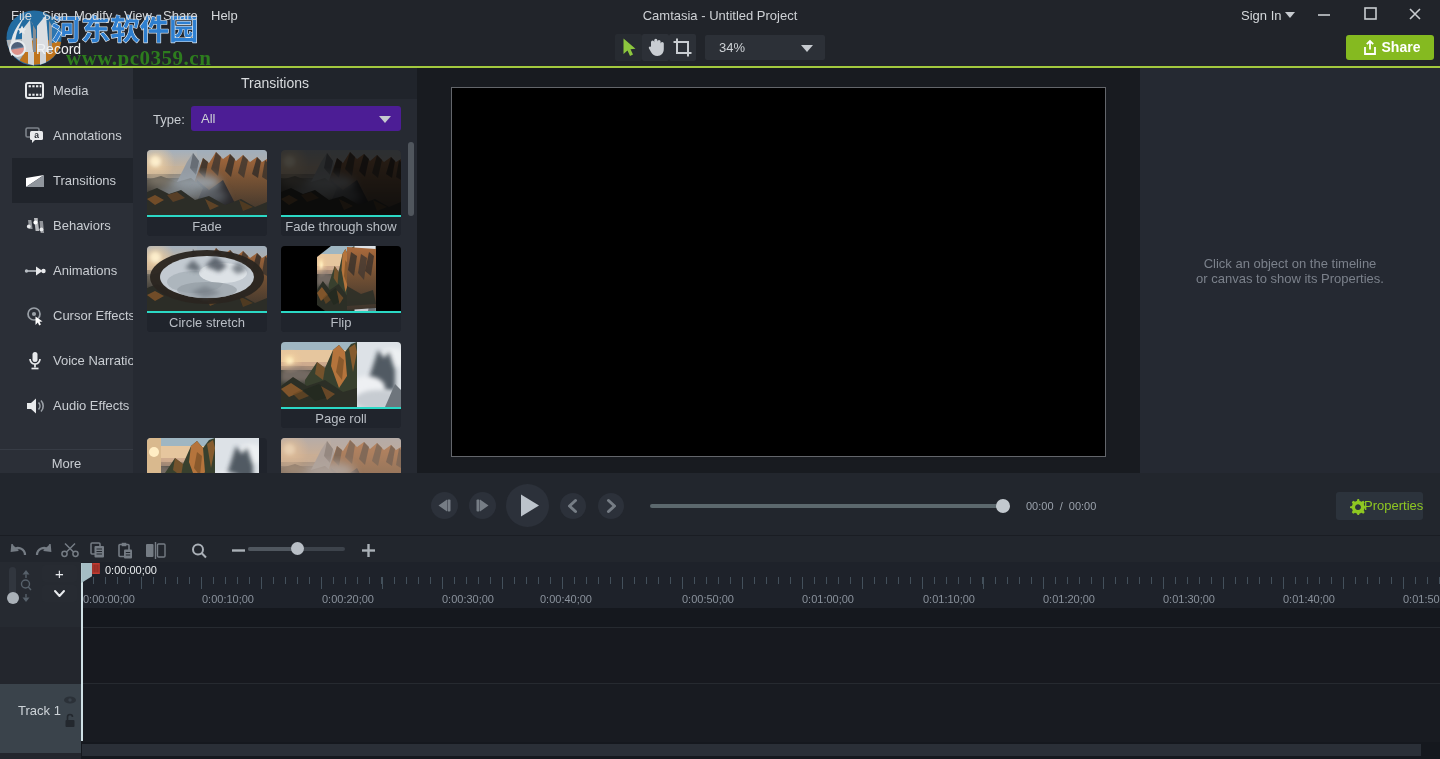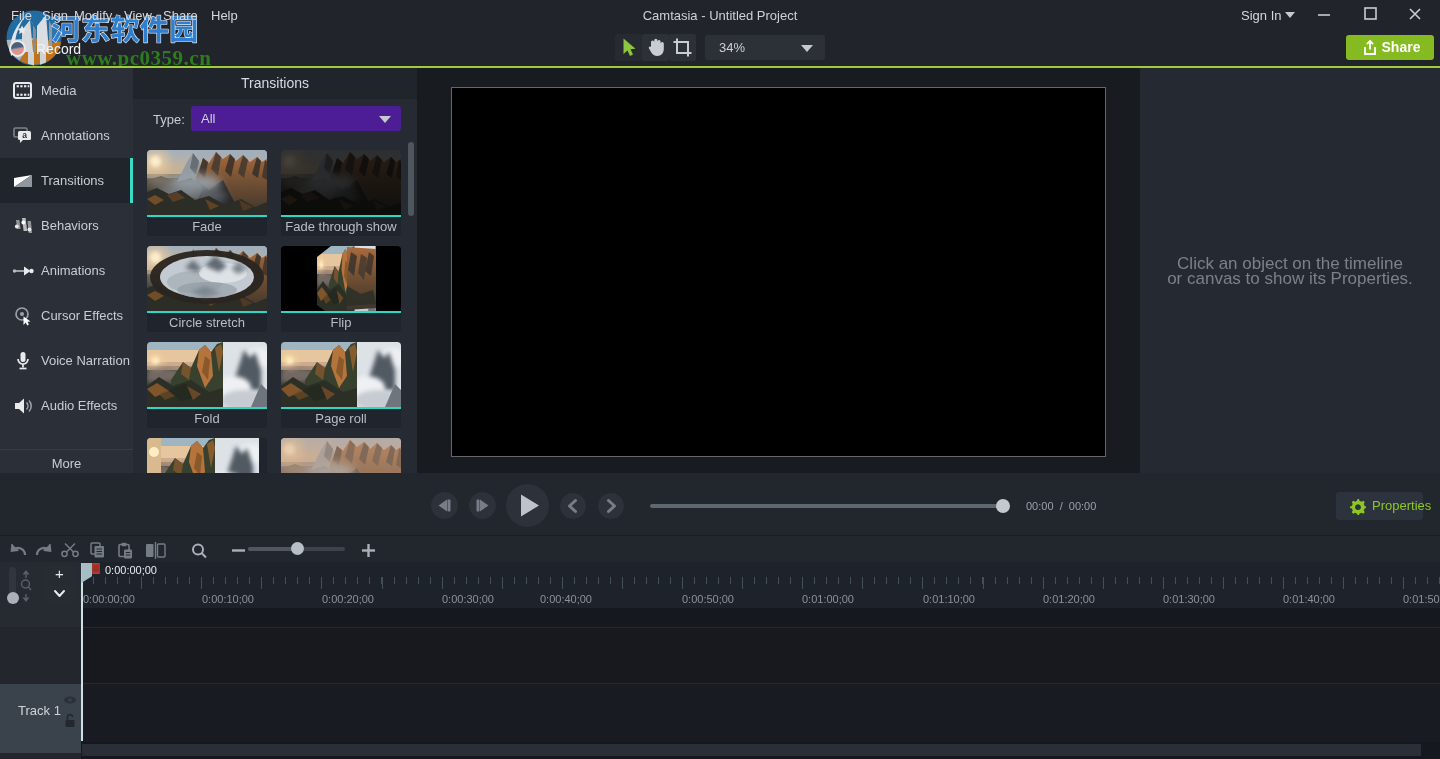--- a/index.html
+++ b/index.html
@@ -19,21 +19,21 @@
 
   .toolbtn { position:absolute; top:34px; width:27px; height:27px; background:#2c3037; border-radius:2px; }
   #zoomdd { position:absolute; left:705px; top:35px; width:120px; height:25px; background:#2c3037; border-radius:2px;
     font-size:13px; color:#cdd1d5; line-height:25px; padding-left:14px; }
   #sharebtn { position:absolute; left:1346px; top:35px; width:88px; height:25px; background:#85ba20; border-radius:3px;
     color:#fff; font-weight:bold; font-size:14px; text-align:center; line-height:25px; }
   #greenline { position:absolute; left:0; top:66px; width:1440px; height:2px; background:#a3c93e; }
 
   
   #sidebar { position:absolute; left:0; top:68px; width:133px; height:407px; background:#2b2f37; }
-  .sbitem { position:absolute; left:0; width:133px; height:45px; }
+  .sbitem { position:absolute; left:12px; width:133px; height:45px; }
   .sbitem .lbl { position:absolute; left:41px; top:50%; margin-top:-8px; font-size:13px; color:#c9cdd2; }
   .sbitem.sel { background:#20242b; }
   .sbitem.sel::after { content:""; position:absolute; right:0; top:0; width:3px; height:45px; background:#3bdac7; }
   #sbmore { position:absolute; left:0; top:381px; width:133px; height:26px; border-top:1px solid #373c45; }
   #sbmore .lbl { position:absolute; width:133px; text-align:center; top:6px; font-size:13px; color:#c9cdd2; }
   .sbicon { position:absolute; left:12px; top:50%; margin-top:-10px; width:22px; height:20px; }
 
   #panel { position:absolute; left:133px; top:68px; width:284px; height:405px; background:#262a32; overflow:hidden; }
   #panelhead { position:absolute; left:0; top:0; width:284px; height:31px; background:#20242b;
     text-align:center; font-size:14px; color:#d8dbde; line-height:30px; }
@@ -47,21 +47,21 @@
 
   .tile { position:absolute; width:120px; height:86px; background:#20242c; border-radius:4px; overflow:hidden; }
   .tile .teal { position:absolute; left:0; top:65px; width:120px; height:2px; background:#2bd8c5; }
   .tile .cap { position:absolute; left:0; top:67px; width:120px; height:19px; background:#20242c;
     text-align:center; font-size:13px; color:#b9bec5; line-height:19px; }
 
   #canvasarea { position:absolute; left:417px; top:68px; width:723px; height:405px; background:#181b20; }
   #blackcanvas { position:absolute; left:34px; top:19px; width:655px; height:370px; background:#000; border:1px solid #63666b; }
 
   #props { position:absolute; left:1140px; top:68px; width:300px; height:405px; background:#252932; }
-  #props .msg { position:absolute; top:188px; width:300px; text-align:center; font-size:17px; color:#7b818b; line-height:15px; }
+  #props .msg { position:absolute; top:188px; width:300px; text-align:center; font-size:13px; color:#7b818b; line-height:15px; }
 
   
   #playback { position:absolute; left:0; top:473px; width:1440px; height:62px; background:#22262d; }
   .pbtn { position:absolute; border-radius:50%; background:#2c313a; }
   #propsbtn { position:absolute; left:1336px; top:19px; width:87px; height:28px; background:#2c333c; border-radius:3px;
     color:#8ec722; font-size:13px; line-height:28px; }
   #timetxt { position:absolute; left:1026px; top:27px; font-size:11px; color:#9aa1ab; }
 
   
   #toolbar { position:absolute; left:0; top:535px; width:1440px; height:27px; background:#22262d; border-top:1px solid #1a1d23; }
@@ -346,26 +346,20 @@
         <path d="M66,1 L95,3 L95,62 L66,64 Z" fill="url(#rockg)"></path>
         <path d="M70,6 L76,10 L73,30 L67,24 Z" fill="#3b332c" opacity="0.85"></path>
         <path d="M80,8 L86,12 L83,34 L77,27 Z" fill="#453931" opacity="0.85"></path>
         <path d="M88,6 L93,10 L90,30 L84,25 Z" fill="#38302a" opacity="0.8"></path>
         <path d="M66,40 L80,48 L92,44 L95,58 L66,60 Z" fill="#2e3028" opacity="0.9"></path>
         <path d="M36,0 L50,0 L36,11 Z" fill="#000"></path>
           <path d="M36,65 L44,65 L36,59 Z" fill="#000"></path>
       </svg>
       <div class="teal"></div><div class="cap">Flip</div>
     </div>
-    <div class="tile" style="left:14px;top:274px">
-      <svg width="120" height="65">
-          <use href="#sceneB" width="120" height="65"></use>
-        </svg>
-      <div class="teal"></div><div class="cap">Fold</div>
-    </div>
     <div class="tile" style="left:148px;top:274px">
       <svg width="120" height="65">
           <use href="#sceneB" width="120" height="65"></use>
         </svg>
       <div class="teal"></div><div class="cap">Page roll</div>
     </div>
     <div class="tile" style="left:14px;top:370px">
       <svg width="120" height="65">
           <use href="#sceneB" width="120" height="65" transform="translate(-8,0)"></use>
           <rect x="0" width="14" height="65" fill="#d9b98e"></rect>
@@ -414,21 +408,21 @@
       <svg width="26" height="26" viewBox="0 0 26 26">
           <path d="M10.5 7.5 L16.5 13 L10.5 18.5" fill="none" stroke="#767d85" stroke-width="3" stroke-linecap="round" stroke-linejoin="round"></path>
         </svg></div>
     <div class="abs" style="left:650px;top:31px;width:355px;height:4px;background:#5c686d;border-radius:2px"></div>
     <div class="abs" style="left:996px;top:26px;width:14px;height:14px;border-radius:50%;background:#c3c9cf"></div>
     <div id="timetxt">00:00&nbsp;&nbsp;/&nbsp;&nbsp;00:00</div>
     <div id="propsbtn">
       <svg style="position:absolute;left:13px;top:6px" width="17" height="17" viewBox="0 0 17 17">
         <path fill="#8ec722" d="M8.5 1 L10 1 L10.6 3 a5.8 5.8 0 0 1 1.8 .75 L14.3 2.8 L15.7 4.2 L14.75 6.1 a5.8 5.8 0 0 1 .75 1.8 L17 8.5 L17 10 L15.5 10.6 a5.8 5.8 0 0 1 -.75 1.8 L15.7 14.3 L14.3 15.7 L12.4 14.75 a5.8 5.8 0 0 1 -1.8 .75 L10 17 L8.5 17 L7.9 15.5 a5.8 5.8 0 0 1 -1.8 -.75 L4.2 15.7 L2.8 14.3 L3.75 12.4 a5.8 5.8 0 0 1 -.75 -1.8 L1 10 L1 8.5 L3 7.9 a5.8 5.8 0 0 1 .75 -1.8 L2.8 4.2 L4.2 2.8 L6.1 3.75 a5.8 5.8 0 0 1 1.8 -.75 Z M8.9 6.3 a2.9 2.9 0 1 0 .2 0 Z"></path>
       </svg>
-      <span style="margin-left:36px">Properties</span>
+      <span style="margin-left:28px">Properties</span>
     </div>
   </div>
 
   <div id="toolbar">
     <svg class="abs" style="left:7px;top:5px" width="380" height="18" viewBox="0 0 380 18">
       <g fill="none" stroke="#757c84" stroke-width="2.2">
         <path d="M18 14 a7 7 0 0 0 -12 -5"></path>
         <path d="M5.2 3.2 L4.6 10 L11.4 9.2" stroke-width="1.8" fill="#757c84"></path>
         <path d="M30 14 a7 7 0 0 1 12 -5"></path>
         <path d="M42.8 3.2 L43.4 10 L36.6 9.2" stroke-width="1.8" fill="#757c84"></path>

